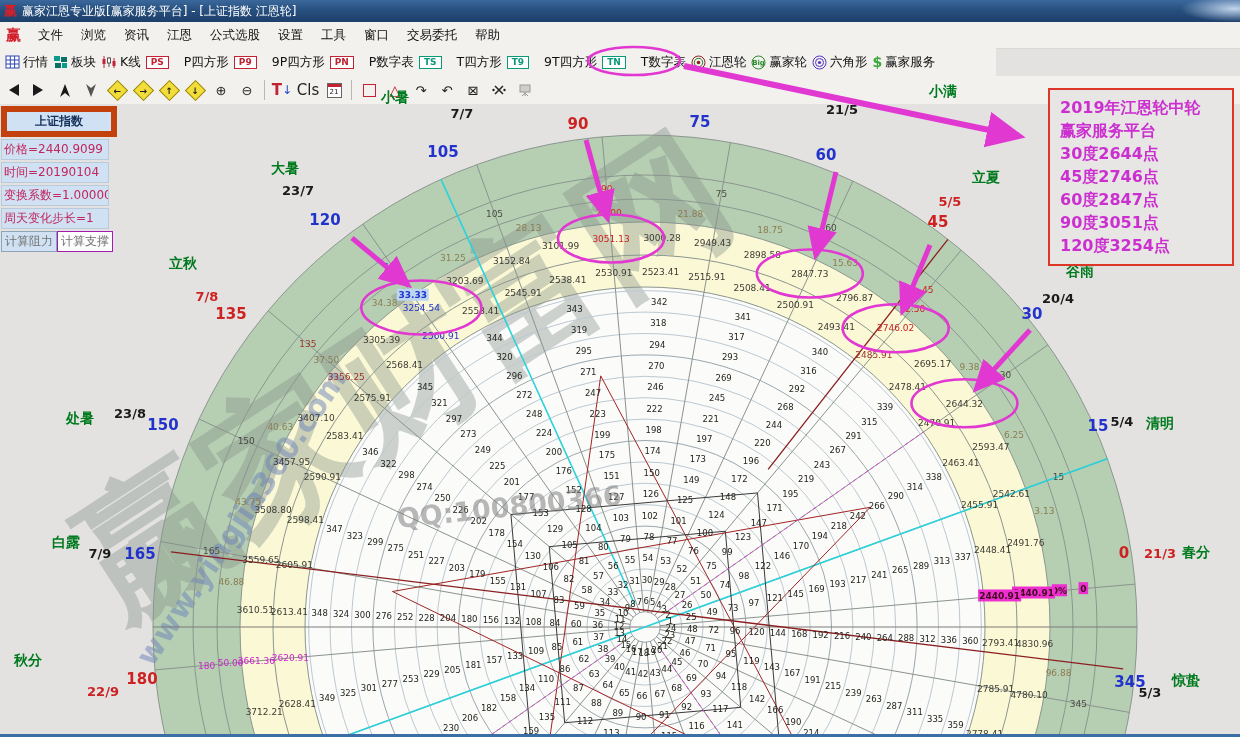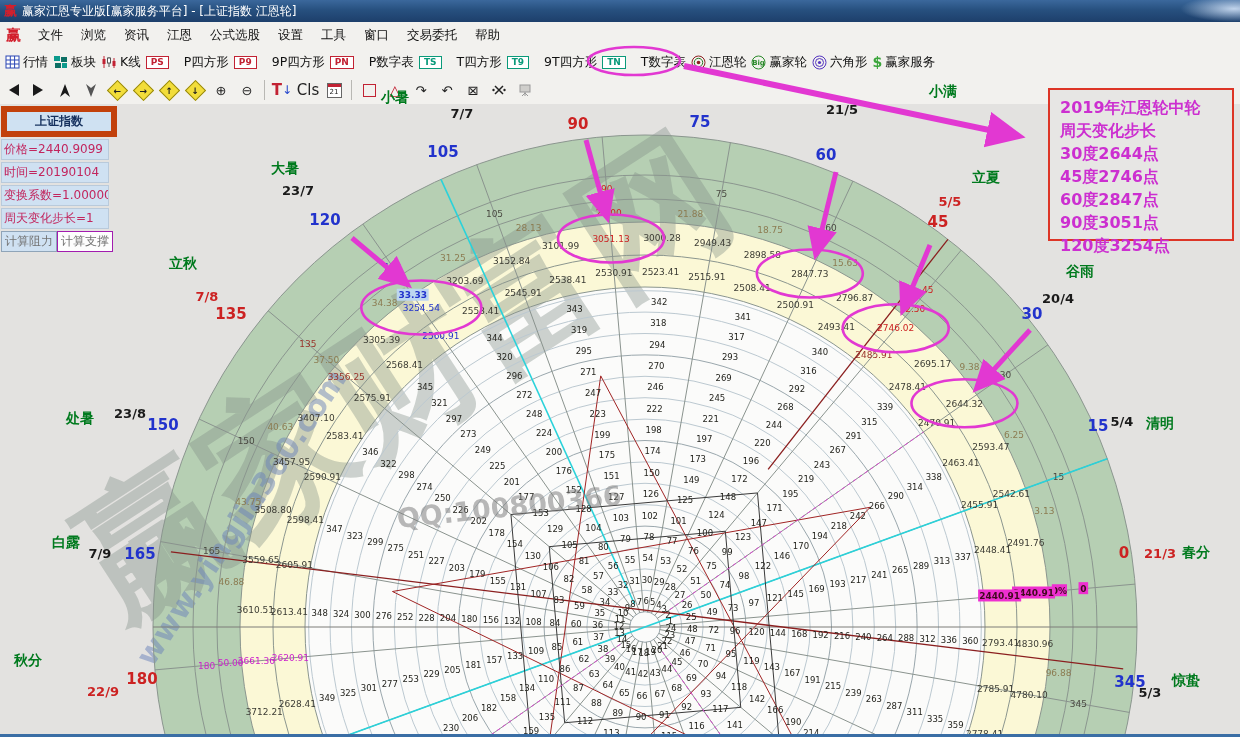--- a/index.html
+++ b/index.html
@@ -4,40 +4,40 @@
 <style>
   html,body{margin:0;padding:0;}
   body{font-family:"DejaVu Sans","Liberation Sans",sans-serif;}
   .app{position:relative;width:1240px;height:737px;overflow:hidden;background:#e3e2e0;border-bottom:3px solid #3a6ea5;box-sizing:border-box;}
   .titlebar{position:absolute;left:0;top:0;width:1240px;height:22px;background:linear-gradient(180deg,#3b689c 0%,#27507f 45%,#1d3f6b 100%);color:#fff;font-size:12px;display:flex;align-items:center;padding-left:4px;box-sizing:border-box;}
   .titlebar .glow{position:absolute;right:0;top:0;width:60px;height:22px;background:radial-gradient(ellipse at 90% 40%,rgba(220,235,255,.85),rgba(220,235,255,0) 70%);}
   .logo{color:#d21f2c;font-weight:bold;font-size:13px;background:transparent;margin-right:5px;}
   .menubar{position:absolute;left:0;top:22px;width:1240px;height:26px;background:#f2f1ee;border-bottom:1px solid #d9d8d4;display:flex;align-items:center;font-size:12.5px;color:#111;}
   .menubar .logo{margin:0 8px 0 6px;font-size:15px;}
   .menu-item{padding:16px 9px;height:26px;line-height:26px;cursor:default;}
-  .toolbar{position:absolute;left:0;top:48px;width:1240px;height:28px;background:#f2f1ee;border-bottom:1px solid #d9d8d4;display:flex;align-items:center;font-size:12.5px;color:#111;}
+  .toolbar{position:absolute;left:0;top:48px;width:996px;height:28px;background:#f2f1ee;border-bottom:1px solid #d9d8d4;display:flex;align-items:center;font-size:12.5px;color:#111;}
   .tb-item{display:flex;align-items:center;margin-left:5px;white-space:nowrap;}
   .tb-item .ic{display:inline-flex;margin-right:3px;align-items:flex-start;}
   .badge{display:inline-block;border:1px solid;font-size:9px;font-weight:bold;line-height:11px;padding:0 4px;background:#fff;margin-right:15px;}
   .toolbar2{position:absolute;left:0;top:76px;width:1240px;height:28px;background:#f2f1ee;border-bottom:1px solid #c9c8c4;display:flex;align-items:center;}
   .nav-btn{width:26px;height:24px;display:inline-flex;align-items:center;justify-content:center;font-size:15px;color:#222;}
   .nav-sep{width:1px;height:20px;background:#b9b8b4;margin:0 4px;}
   .diamond{width:13px;height:13px;background:#f2dd3a;border:1px solid #94860e;transform:rotate(45deg);display:flex;align-items:center;justify-content:center;}
   .diamond span{transform:rotate(-45deg);font-size:9px;color:#222;font-weight:bold;}
   .main{position:absolute;left:0;top:104px;width:1240px;height:633px;background:#e3e2e0;}
   #wheel{position:absolute;left:0;top:-104px;width:1240px;height:737px;}
   #overlay{position:absolute;left:0;top:-104px;width:1240px;height:737px;pointer-events:none;}
   .info-panel{position:absolute;left:1px;top:2px;width:108px;font-size:12px;}
   .ip-title{background:#cfe1f2;border:6px solid #c2410c;color:#15305d;text-align:center;font-weight:bold;padding:1px 0;margin-bottom:2px;width:104px;}
   .ip-row{background:#cfe1f2;border:1px solid #b9cadb;color:#c2265e;font-weight:normal;padding:1px 2px;margin-bottom:2px;white-space:nowrap;overflow:hidden;width:auto;max-width:104px;}
   .ip-btns{display:flex;}
   .ip-btn{font-size:12px;color:#737373;padding:1px 3px;white-space:nowrap;}
   .ip-btn.b1{background:#cfe1f2;border:1px solid #8fa4b8;}
   .ip-btn.b2{background:#fdfdfd;border:1px solid #a21caf;}
-  .anno-box{position:absolute;left:1048px;top:-16px;width:186px;height:153px;border:2px solid #dd3526;background:#e7e6e4;color:#cc2fd0;font-size:16px;font-weight:bold;padding:6px 6px 0 10px;box-sizing:border-box;line-height:23px;}
+  .anno-box{position:absolute;left:1048px;top:-16px;width:186px;height:178px;border:2px solid #dd3526;background:#e7e6e4;color:#cc2fd0;font-size:16px;font-weight:bold;padding:6px 6px 0 10px;box-sizing:border-box;line-height:23px;}
 </style>
 </head>
 <body>
 
 <div class="app">
 
   <div class="titlebar">
     <span class="logo">赢</span>
     <span>赢家江恩专业版[赢家服务平台] - [上证指数 江恩轮]</span>
     <span class="glow"></span>
@@ -743,21 +743,21 @@
         <div class="ip-row">变换系数=1.00000</div>
         <div class="ip-row">周天变化步长=1</div>
         <div class="ip-btns">
           <div class="ip-btn b1">计算阻力</div>
           <div class="ip-btn b2">计算支撑</div>
         </div>
       </div>
 
     <div class="anno-box" id="anno-box">
         <div>2019年江恩轮中轮</div>
-        <div>周天变化步长</div>
+        <div>赢家服务平台</div>
         <div>30度2644点</div>
         <div>45度2746点</div>
         <div>60度2847点</div>
         <div>90度3051点</div>
         <div>120度3254点</div>
       </div>
 
     <svg id="overlay" xmlns="http://www.w3.org/2000/svg" viewBox="0 0 1240 737">
         <defs>
           <marker id="ah" markerWidth="8" markerHeight="8" refX="5.2" refY="3" orient="auto">

